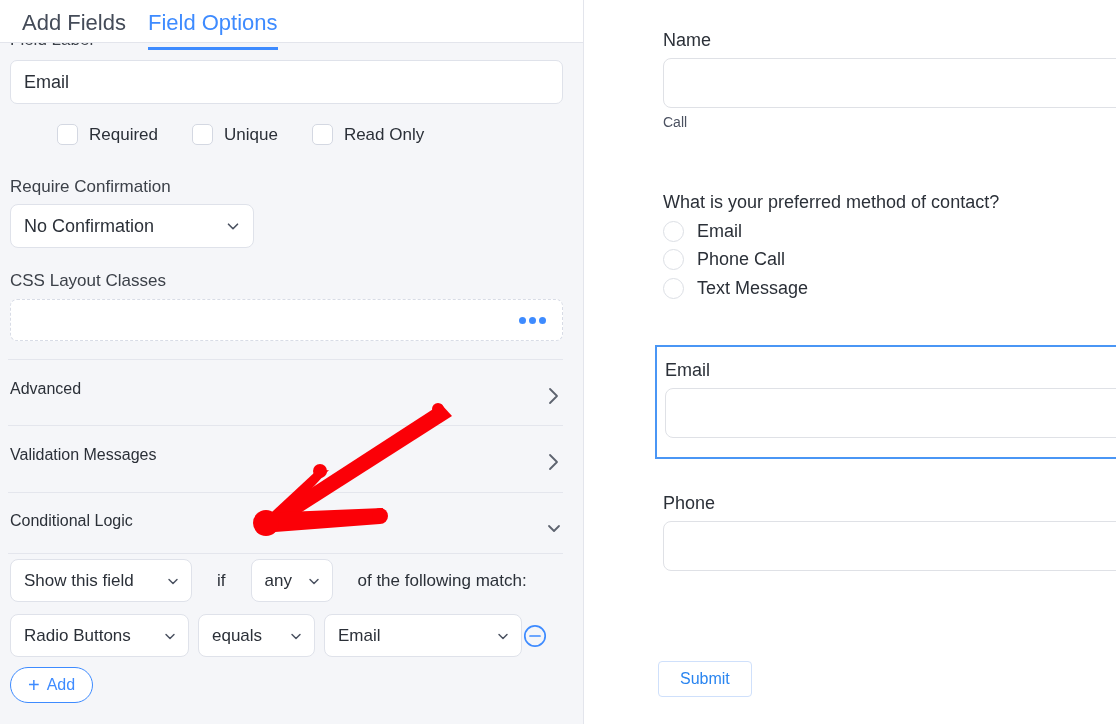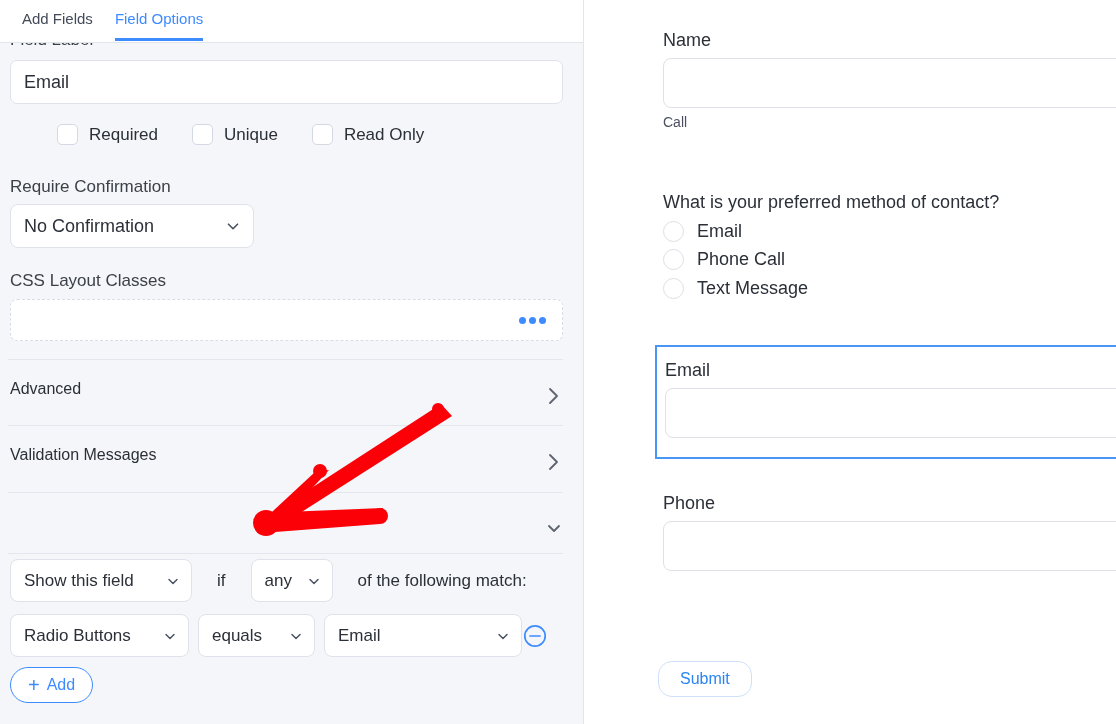--- a/index.html
+++ b/index.html
@@ -21,21 +21,21 @@
   }
   #tabbar {
     position: absolute; top: 0; left: 0;
     width: 583px; height: 43px;
     background: #ffffff;
     border-bottom: 1px solid #e3e5ec;
     display: flex; align-items: flex-start;
     z-index: 20;
   }
   .tab {
-    font-size: 15px; color: #444b58;
+    font-size: 22px; color: #444b58;
     padding: 10px 0 11px 0;
     margin-left: 22px;
     border-bottom: 3px solid transparent;
     cursor: pointer; white-space: nowrap;
   }
   .tab.active { color: #3e8bff; border-bottom-color: #3e8bff; }
 
   #left-scroll { position: absolute; top: 0; left: 0; width: 583px; height: 724px; }
 
   .field-label-clipped {
@@ -139,21 +139,21 @@
   .pv-radio-label { font-size: 18px; color: #2b3038; margin-left: 13px; white-space: nowrap; }
 
   .pv-selected-box {
     position: absolute;
     border: 2px solid #4a96f5;
     background: #fff;
   }
   .submit-btn {
     position: absolute;
     height: 36px; padding: 0 21px;
-    border: 1px solid #cfe0fb; border-radius: 14px;
+    border: 1px solid #cfe0fb; border-radius: 4px;
     background: #fff; color: #2a85f0; font-size: 16px;
     display: flex; align-items: center; justify-content: center;
     cursor: pointer;
   }
 
   
   #arrow-overlay { position: absolute; top: 0; left: 0; width: 1116px; height: 724px; pointer-events: none; z-index: 50; }
 </style>
 </head>
 <body>
@@ -215,20 +215,23 @@
 
       <div class="accordion" style="top:446px;">
         <span class="acc-title">Validation Messages</span>
       </div>
       <svg class="acc-arrow" style="left:546px; top:449px;" width="16" height="26" viewBox="0 0 16 26">
         <path d="M4 6 L11 13 L4 20" fill="none" stroke="#5d636f" stroke-width="1.8" stroke-linecap="round" stroke-linejoin="round"></path>
       </svg>
 
       <div class="divider" style="top:492px;"></div>
 
+      <div class="accordion" style="top:512px;">
+        <span class="acc-title">Conditional Logic</span>
+      </div>
       <svg class="acc-arrow" style="left:544px; top:518px;" width="20" height="20" viewBox="0 0 20 20">
         <path d="M5 8 L10 13 L15 8" fill="none" stroke="#5d636f" stroke-width="1.8" stroke-linecap="round" stroke-linejoin="round"></path>
       </svg>
 
       <div class="divider" style="top:553px;"></div>
 
       <div class="cl-row" style="left:10px; top:559px;gap:16px;">
         <div class="cl-pill" style="width:182px;">
           <span>Show this field</span>
           <svg width="16" height="16" viewBox="0 0 20 20">

